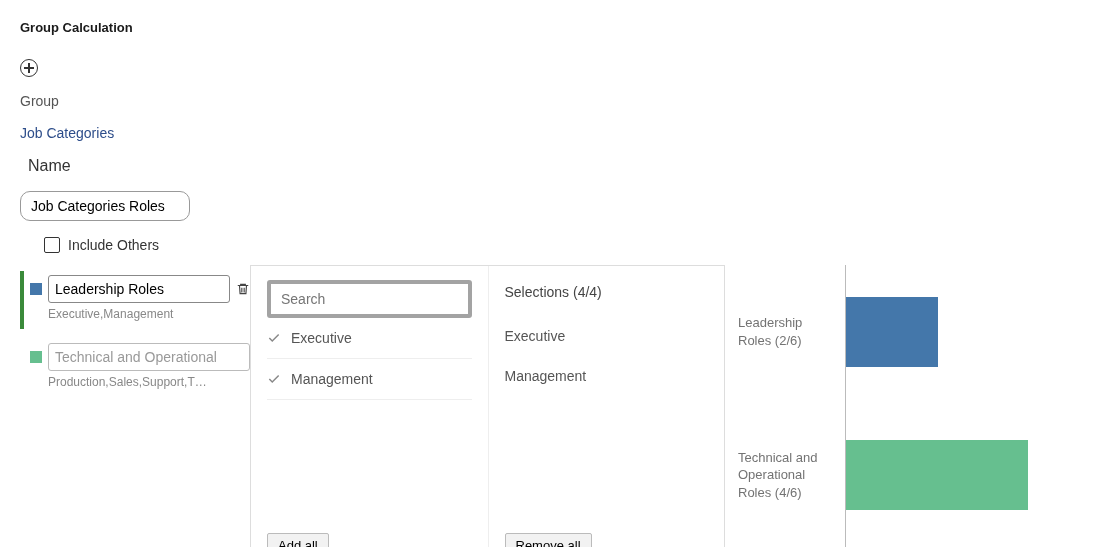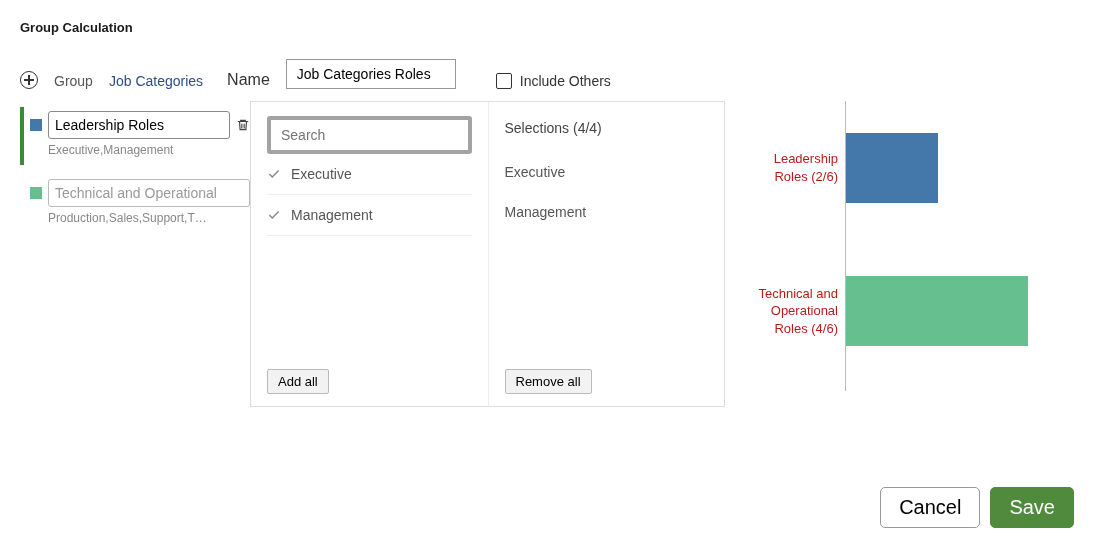--- a/index.html
+++ b/index.html
@@ -13,23 +13,24 @@
     width: 1094px;
   }
   .title {
     font-size: 13px;
     font-weight: 700;
     color: #1a1a1a;
     margin-bottom: 24px;
   }
   .toolbar {
     display: flex;
-    align-items: flex-end;
+    align-items: flex-start;
     gap: 16px;
     margin-bottom: 12px;
+    flex-direction: column;
   }
   .plus-circle {
     width: 18px;
     height: 18px;
     border: 1.6px solid #333;
     border-radius: 50%;
     display: inline-flex;
     align-items: center;
     justify-content: center;
     font-size: 14px;
@@ -42,21 +43,21 @@
     position: absolute;
     background: #333;
   }
   .plus-circle::before { width: 10px; height: 1.5px; }
   .plus-circle::after  { width: 1.5px; height: 10px; }
   .toolbar-group-label { color: #555; }
   .toolbar-categories { color: #2d4d8a; cursor: pointer; }
   .toolbar-name-label { font-size: 16px; color: #333; margin-left: 8px; }
   .name-input {
     border: 1px solid #999;
-    border-radius: 0;
+    border-radius: 10px;
     padding: 6px 10px;
     font-size: 14px;
     width: 170px;
   }
   .checkbox-wrap { display: flex; align-items: center; gap: 8px; margin-left: 24px; }
   .checkbox-box {
     width: 16px; height: 16px;
     border: 1.6px solid #333;
     border-radius: 2px;
     background: #fff;
@@ -148,23 +149,23 @@
     position: absolute;
     display: flex;
     align-items: center;
   }
   .bar-row.r1 { top: 32px; }
   .bar-row.r2 { top: 175px; }
   .bar-label {
     position: absolute;
     left: -108px;
     width: 100px;
-    text-align: right;
+    text-align: left;
     font-size: 13px;
-    color: #b91c1c;
+    color: #737373;
     line-height: 1.35;
   }
   .bar {
     height: 70px;
   }
   .bar.blue  { width: 92px;  background: #4477aa; }
   .bar.green { width: 182px; background: #66bf8f; }
   .footer {
     display: flex;
     justify-content: flex-end;

